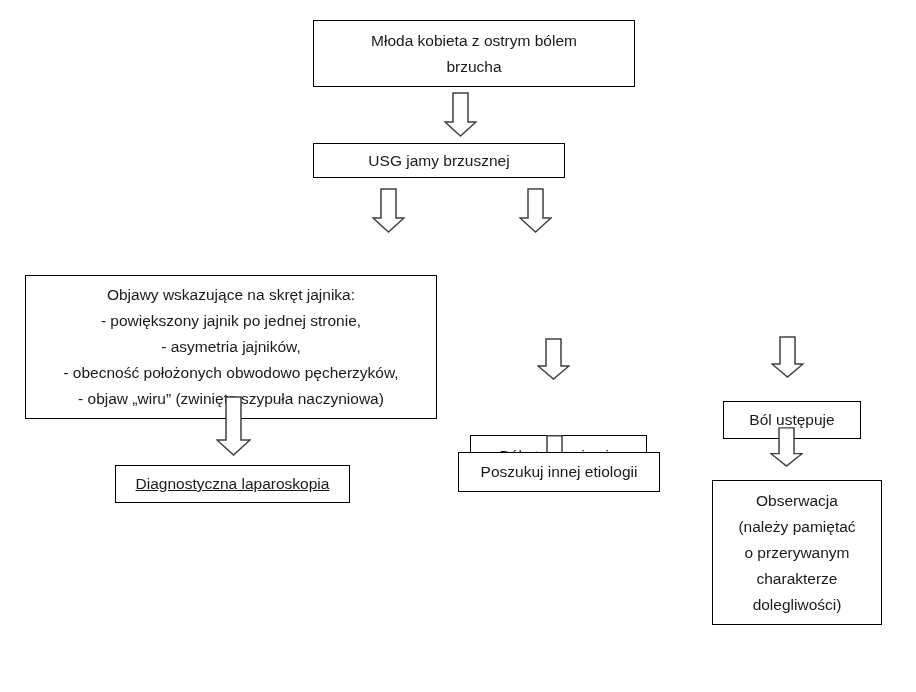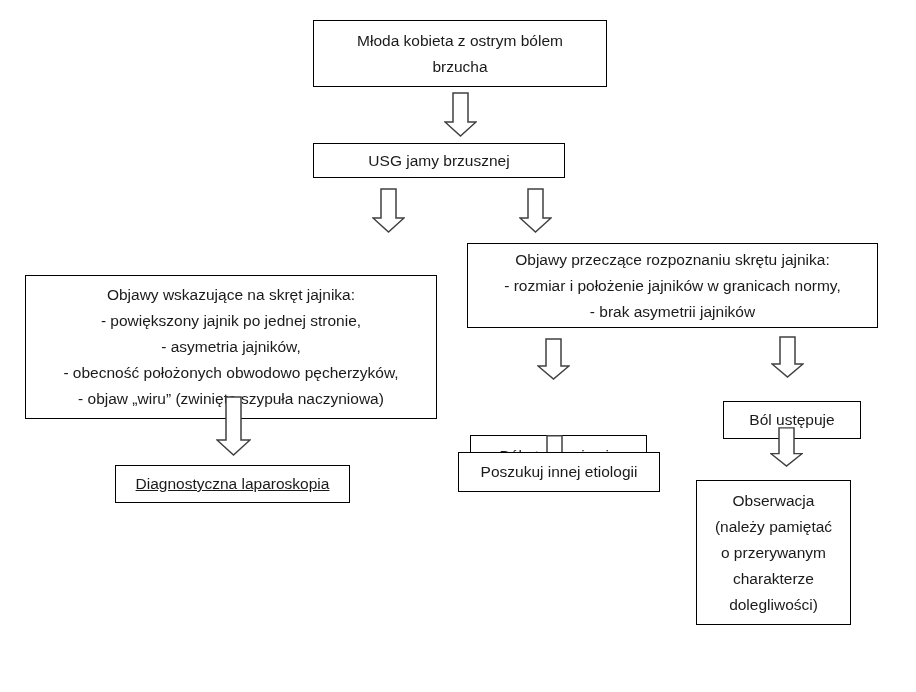--- a/index.html
+++ b/index.html
@@ -35,29 +35,29 @@
     display: block;
   }
   .arrow path {
     fill: #ffffff;
     stroke: #404040;
     stroke-width: 1.5;
     stroke-linejoin: miter;
   }
 
   
-  #node-start          { left: 313px; top: 20px;  width: 294px; height: 67px; }
+  #node-start          { left: 313px; top: 20px;  width: 322px; height: 67px; }
   #node-usg            { left: 313px; top: 143px; width: 252px; height: 35px; }
   #node-indicating     { left: 25px;  top: 243px; width: 412px; height: 144px; margin-top: 32px; }
   #node-contradicting  { left: 467px; top: 243px; width: 411px; height: 85px; }
   #node-laparoscopy    { left: 115px; top: 465px; width: 235px; height: 38px; text-decoration: underline; }
   #node-pain-persists  { left: 470px; top: 391px; width: 177px; height: 41px; margin-top: 44px; }
   #node-pain-subsides  { left: 723px; top: 385px; width: 138px; height: 38px; margin-top: 16px; }
   #node-other-etiology { left: 458px; top: 452px; width: 202px; height: 40px; }
-  #node-observation    { left: 696px; top: 480px; width: 155px; height: 145px; }
+  #node-observation    { left: 712px; top: 480px; width: 170px; height: 145px; }
 
   
   #arrow-1 { left: 444px; top: 92px;  width: 33px; height: 45px; }
   #arrow-2 { left: 372px; top: 188px; width: 33px; height: 45px; }
   #arrow-3 { left: 519px; top: 188px; width: 33px; height: 45px; }
   #arrow-4 { left: 216px; top: 396px; width: 35px; height: 60px; }
   #arrow-5 { left: 537px; top: 338px; width: 33px; height: 42px; }
   #arrow-6 { left: 771px; top: 336px; width: 33px; height: 42px; }
   #arrow-7 { left: 538px; top: 435px; width: 33px; height: 37px; }
   #arrow-8 { left: 770px; top: 427px; width: 33px; height: 40px; }
@@ -83,23 +83,20 @@
   <svg class="arrow" id="arrow-3" viewBox="0 0 33 45" preserveAspectRatio="none" aria-hidden="true">
     <path d="M9 1 H24 V30 H32 L16.5 44 L1 30 H9 Z"></path>
   </svg>
 
   <div class="node" id="node-indicating">Objawy wskazujące na skręt jajnika:
 - powiększony jajnik po jednej stronie,
 - asymetria jajników,
 - obecność położonych obwodowo pęcherzyków,
 - objaw „wiru” (zwinięta szypuła naczyniowa)</div>
 
-  <div class="node" id="node-contradicting">Objawy przeczące rozpoznaniu skrętu jajnika:
-- rozmiar i położenie jajników w granicach normy,
-- brak asymetrii jajników</div>
 
   <svg class="arrow" id="arrow-4" viewBox="0 0 35 60" preserveAspectRatio="none" aria-hidden="true">
     <path d="M10 1 H25 V44 H34 L17.5 59 L1 44 H10 Z"></path>
   </svg>
 
   <div class="node" id="node-laparoscopy">Diagnostyczna laparoskopia</div>
 
   <svg class="arrow" id="arrow-5" viewBox="0 0 33 45" preserveAspectRatio="none" aria-hidden="true">
     <path d="M9 1 H24 V30 H32 L16.5 44 L1 30 H9 Z"></path>
   </svg>

